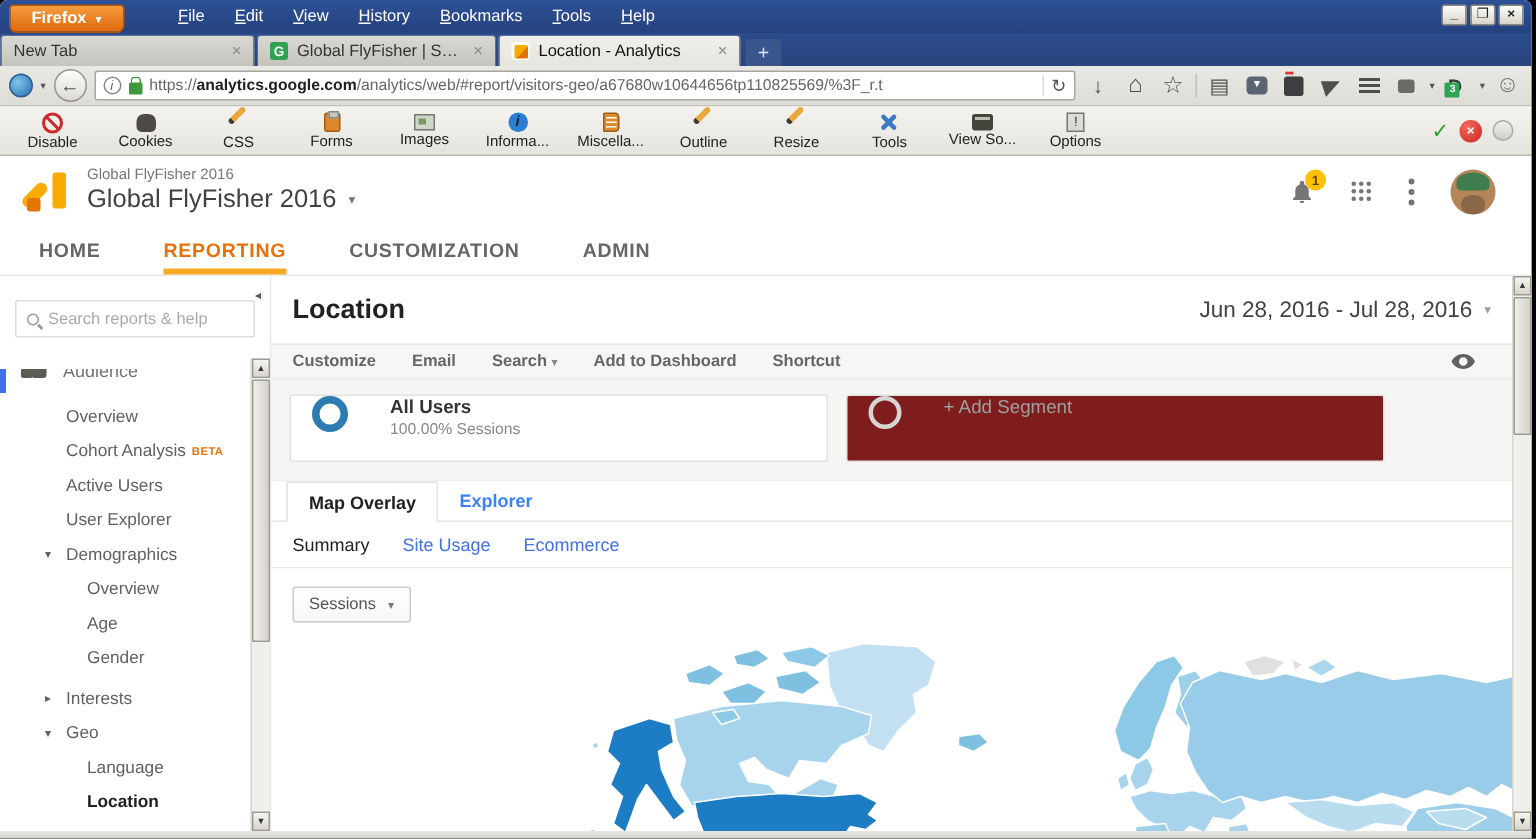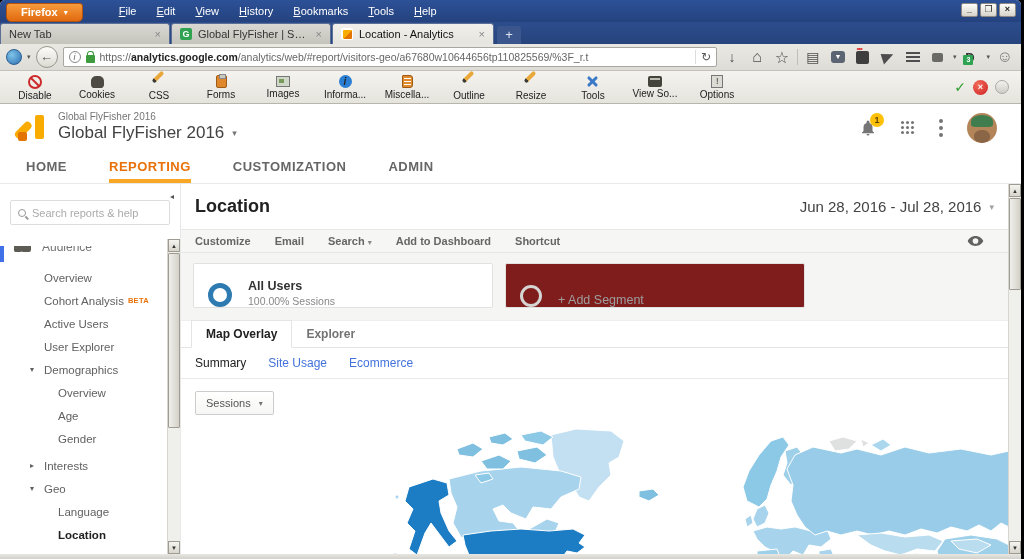--- a/index.html
+++ b/index.html
@@ -150,32 +150,32 @@
 .report-head{height:45px;display:flex;align-items:center;padding:0 14px;background:#fff}
 .report-title{font-size:18px;font-weight:bold;color:#212121}
 .date-range{margin-left:auto;font-size:15px;color:#424242;display:flex;align-items:center;gap:8px}
 .date-range .caret{font-size:9px;color:#9e9e9e}
 .action-bar{height:24px;background:#f6f6f4;border-top:1px solid #e7e7e5;border-bottom:1px solid #e7e7e5;display:flex;align-items:center;gap:24px;padding:0 14px;position:relative}
 .action{font-size:11px;font-weight:bold;color:#666}
 .action .caret{font-size:8px;color:#888;margin-left:3px}
 .insight-eye{position:absolute;right:24px;top:4px}
 
 .segments{background:#f5f5f3;padding:10px 12px 12px;display:flex;gap:12px;border-bottom:1px solid #eee}
-.seg-card{width:300px;height:45px;background:#fff;border:1px solid #e2e2e0;border-radius:2px;display:flex;align-items:flex-end;padding:0 14px;gap:16px}
+.seg-card{width:359px;height:45px;background:#fff;border:1px solid #e2e2e0;border-radius:2px;display:flex;align-items:flex-start;padding:0 14px;gap:28px}
 .seg-donut{width:24px;height:24px;border:5px solid #2e7bb1;border-radius:50%}
 .seg-name{font-size:12.5px;color:#333;font-weight:bold}
 .seg-detail{font-size:10.5px;color:#888;margin-top:2px}
 .seg-card.add{background:#7f1d1d;color:#9e9e9e}
 .seg-ring{width:22px;height:22px;border:3px solid #d5d5d3;border-radius:50%}
 .seg-add-label{font-size:12.5px;color:#9e9e9e}
 
-.rtabs{display:flex;align-items:flex-end;padding-left:10px;border-bottom:1px solid #e4e4e2;background:#fff;height:27px}
+.rtabs{display:flex;align-items:center;padding-left:10px;border-bottom:1px solid #e4e4e2;background:#fff;height:27px}
 .rtab{font-size:12px;padding:6px 14px}
 .rtab.active{border:1px solid #e4e4e2;border-bottom:1px solid #fff;margin-bottom:-1px;font-weight:bold;color:#212121;background:#fff}
-.rtab.link{color:#737373;font-weight:bold}
+.rtab.link{color:#3b82f6;font-weight:bold}
 .subtabs{display:flex;gap:22px;padding:8px 14px;border-bottom:1px solid #e9e9e7;background:#fff}
 .subtab{font-size:12px;color:#4272db}
 .subtab.active{color:#212121}
 .metric-row{padding:12px 14px;background:#fff}
 .metric-btn{display:inline-flex;align-items:center;gap:8px;border:1px solid #ccc;border-radius:2px;background:linear-gradient(#fff,#f6f6f4);padding:5px 10px;font-size:11px;color:#555}
 .metric-btn .caret{font-size:8px;color:#777}
 .map-wrap{flex:1;background:#fff;overflow:hidden}
 .map-wrap svg{display:block}
 
 .bottomstrip{height:6px;background:linear-gradient(#e8e7e2,#cfccc5)}

